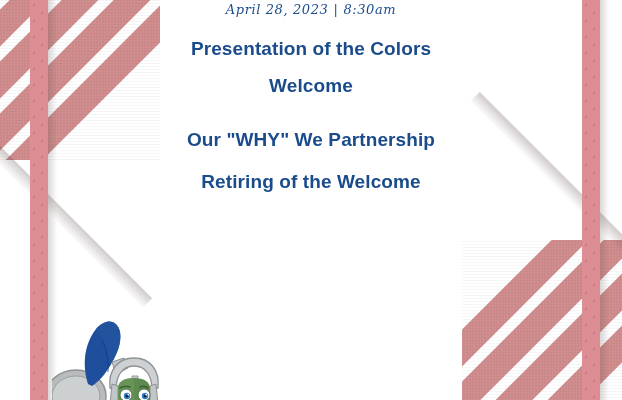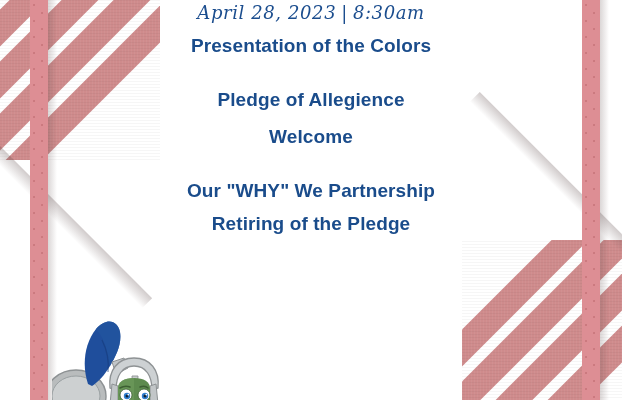--- a/index.html
+++ b/index.html
@@ -57,38 +57,38 @@
     pointer-events:none;}
   #vbar-left-shadow{left:48px;}
   #vbar-right-shadow{left:600px;}
 
   
   .content{position:absolute;left:0;right:0;top:0;text-align:center;z-index:6;}
 
   .date-line{
     font-family:"DejaVu Serif", serif;
     font-style:italic;
-    font-size:18px;
+    font-size:13px;
     letter-spacing:.6px;
     color:#1b4d8e;
     margin-top:2px;
     white-space:nowrap;
   }
   .date-sep{padding:0 5px;font-weight:400;}
 
   .agenda{margin:0;padding:0;list-style:none;}
   .agenda-item{
     color:#1a4c8b;
     font-weight:bold;
     font-size:19px;
     letter-spacing:.1px;
     line-height:1.05;
     white-space:nowrap;
   }
-  .gap-lg{margin-top:13px;}
+  .gap-lg{margin-top:22px;}
   .gap-sm{margin-top:17px;}
   .gap-xl{margin-top:34px;}
 
   
   #mascot{position:absolute;left:52px;top:318px;width:130px;height:86px;z-index:7;}
 </style>
 </head>
 <body>
 
 <div class="stage">
@@ -115,24 +115,23 @@
   <div class="vbar-shadow" id="vbar-right-shadow"></div>
 
   <div class="content">
 
     <div class="date-line">
       <span>April 28, 2023</span><span class="date-sep">|</span><span>8:30am</span>
     </div>
 
     <ul class="agenda" id="agenda-list">
         <li class="agenda-item gap-lg">Presentation of the Colors</li>
-        <li class="agenda-item gap-xl">Pledge of Allegience</li>
         <li class="agenda-item gap-sm">Welcome</li>
         <li class="agenda-item gap-xl">Our "WHY" We Partnership</li>
-        <li class="agenda-item gap-lg">Retiring of the Pledge</li>
+        <li class="agenda-item gap-lg">Retiring of the Welcome</li>
       </ul>
   </div>
 
   <svg id="mascot" viewBox="0 0 130 86">
 
     <ellipse cx="24" cy="78" rx="30" ry="26" fill="#b9bcbd" stroke="#8e9294" stroke-width="1.4"></ellipse>
     <ellipse cx="24" cy="78" rx="24" ry="20" fill="#cdd0d1" stroke="#9aa0a2" stroke-width="1"></ellipse>
 
     <path d="M36 66 C30 48 32 26 44 11 C56 -2 66 4 68 14 C70 26 64 38 58 48 C52 58 46 64 40 68 Z" fill="#1f4e9c"></path>
     <path d="M44 11 C56 -2 66 4 68 14 C70 26 64 38 58 48 C56 36 54 22 44 11 Z" fill="#23559f" opacity=".75"></path>

